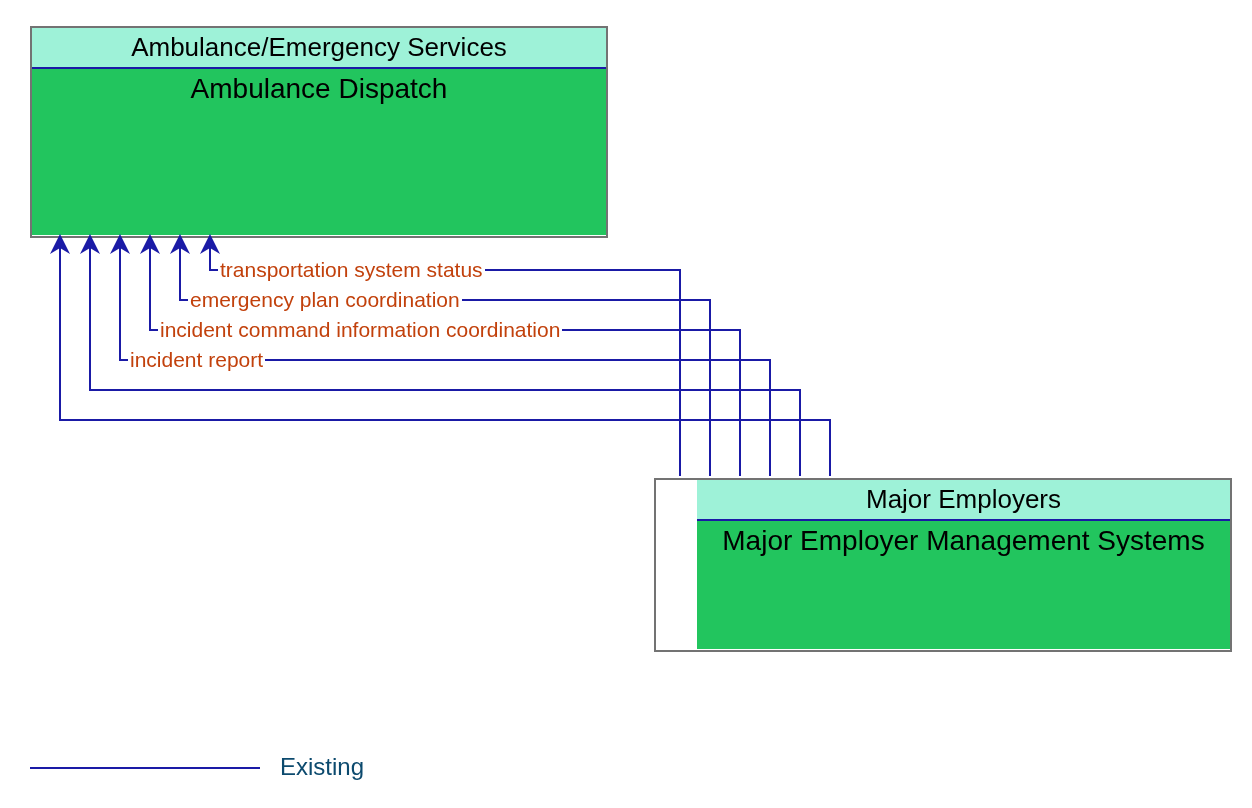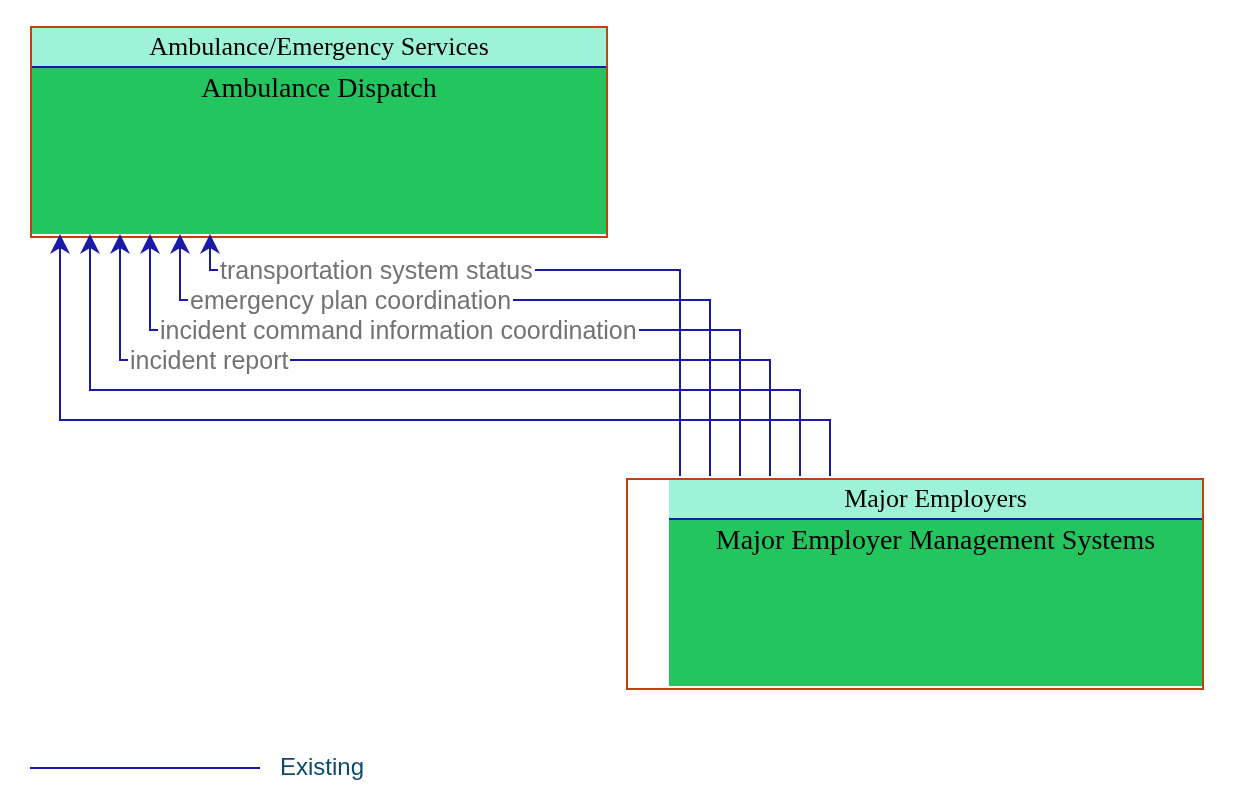--- a/index.html
+++ b/index.html
@@ -10,23 +10,22 @@
     background: #ffffff;
     font-family: Arial, Helvetica, sans-serif;
   }
   .stage {
     position: relative;
     width: 1252px;
     height: 808px;
   }
   .node {
     position: absolute;
-    border: 2px solid #c2410c;
+    border: 2px solid #737373;
     box-sizing: border-box;
-    font-family: Liberation Serif, serif;
   }
   .node-header {
     background: #9ef2d8;
     text-align: center;
     font-size: 26px;
     padding: 4px 2px 4px 2px;
     border-bottom: 2px solid #1a1aa6;
     color: #000;
   }
   .node-body {
@@ -42,22 +41,22 @@
     position: absolute;
     left: 0;
     top: 0;
     width: 1252px;
     height: 808px;
     pointer-events: none;
   }
   .flow-label {
     position: absolute;
     background: #ffffff;
-    color: #737373;
-    font-size: 25px;
+    color: #c2410c;
+    font-size: 21px;
     padding: 0 2px;
     white-space: nowrap;
     line-height: 24px;
   }
   .legend-line {
     position: absolute;
     height: 0;
     border-top: 2px solid #1a1aa6;
   }
   .legend-text {
@@ -69,21 +68,21 @@
 </head>
 <body>
 
 <div class="stage">
 
   <div class="node" style="left:30px; top:26px; width:578px; height:212px;">
     <div class="node-header">Ambulance/Emergency Services</div>
     <div class="node-body">Ambulance Dispatch</div>
   </div>
 
-  <div class="node" style="left:626px; top:478px; width:578px; height:212px;padding-left:41px;">
+  <div class="node" style="left:654px; top:478px; width:578px; height:174px;padding-left:41px;">
     <div class="node-header">Major Employers</div>
     <div class="node-body">Major Employer Management Systems</div>
   </div>
 
   <svg class="flows">
     <defs>
       <marker id="ah" markerWidth="10" markerHeight="10" refX="6" refY="5" orient="auto">
         <path d="M0,0 L10,5 L0,10 L3,5 Z" fill="#1a1aa6"></path>
       </marker>
     </defs>

